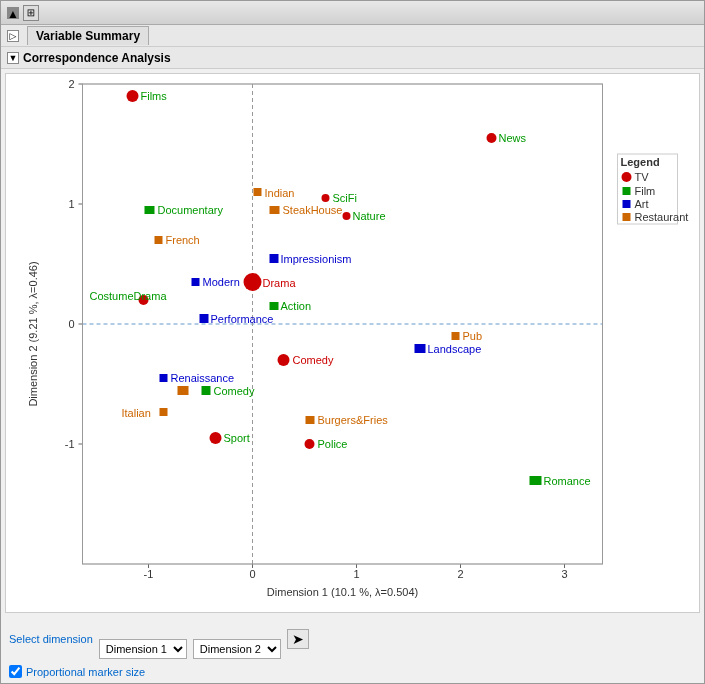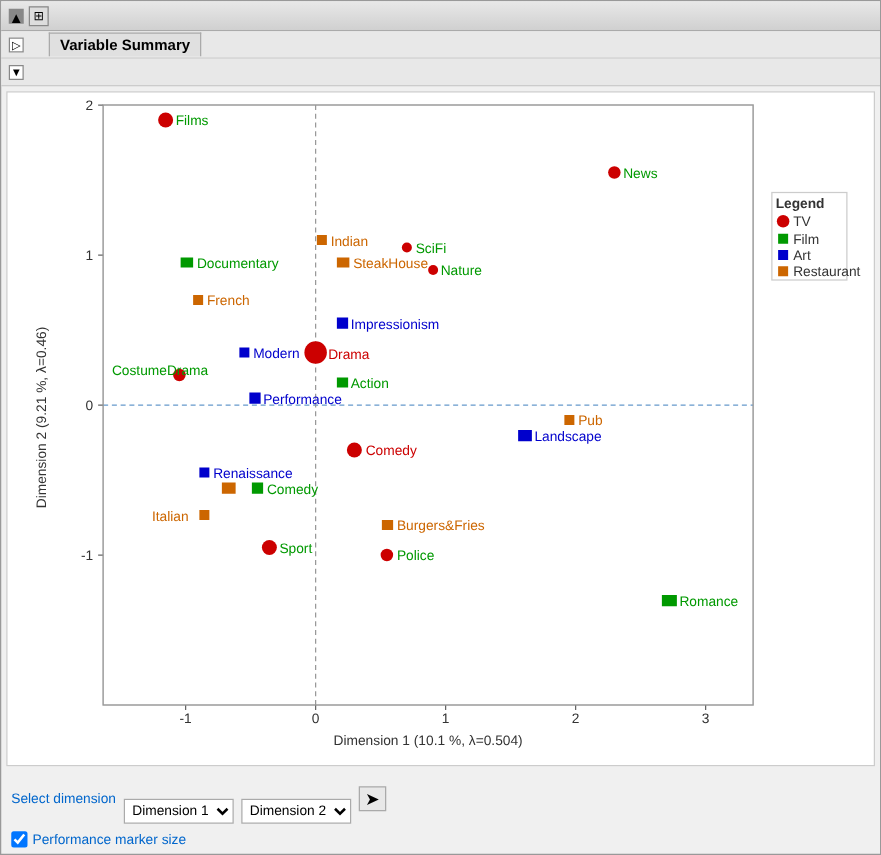--- a/index.html
+++ b/index.html
@@ -62,21 +62,21 @@
     }
     .variable-summary-tab {
       display: inline-block;
       background: #e0e0e0;
       border: 1px solid #aaa;
       border-bottom: none;
       padding: 2px 8px;
       font-size: 12px;
       font-weight: bold;
       cursor: pointer;
-      margin-left: 16px;
+      margin-left: 4px;
     }
     .ca-section {
       padding: 2px 6px;
       background: #e8e8e8;
       border-bottom: 1px solid #ccc;
       font-weight: bold;
       font-size: 12px;
       height: 22px;
       display: flex;
       align-items: center;
@@ -142,20 +142,21 @@
     <div class="title-bar-expand">⊞</div>
   </div>
 
   <div class="section-header">
     <span class="section-toggle">▷</span>
     <span class="variable-summary-tab">Variable Summary</span>
   </div>
 
   <div class="ca-section">
     <span class="section-toggle" style="margin-right:4px;">▼</span>
+    <span>Correspondence Analysis</span>
   </div>
 
   <div class="chart-area" style="height: 540px;">
     <svg width="100%" height="540" viewBox="0 0 660 540">
 
       <rect x="60" y="10" width="520" height="480" fill="white" stroke="#ccc" stroke-width="1"></rect>
 
       <line x1="60" y1="250" x2="580" y2="250" stroke="#6699cc" stroke-width="1" stroke-dasharray="4,3"></line>
 
       <line x1="230" y1="10" x2="230" y2="490" stroke="#999" stroke-width="1" stroke-dasharray="4,3"></line>
@@ -287,15 +288,15 @@
       <select class="dim-select">
         <option>Dimension 1</option>
         <option selected="">Dimension 2</option>
         <option>Dimension 3</option>
       </select>
       <button class="arrow-btn">➤</button>
     </div>
   </div>
   <div class="checkbox-row">
     <input type="checkbox" checked="" id="propmarker" style="">
-    <label for="propmarker" class="checkbox-label">Performance marker size</label>
+    <label for="propmarker" class="checkbox-label">Proportional marker size</label>
   </div>
 </div>
 
 </body></html>

